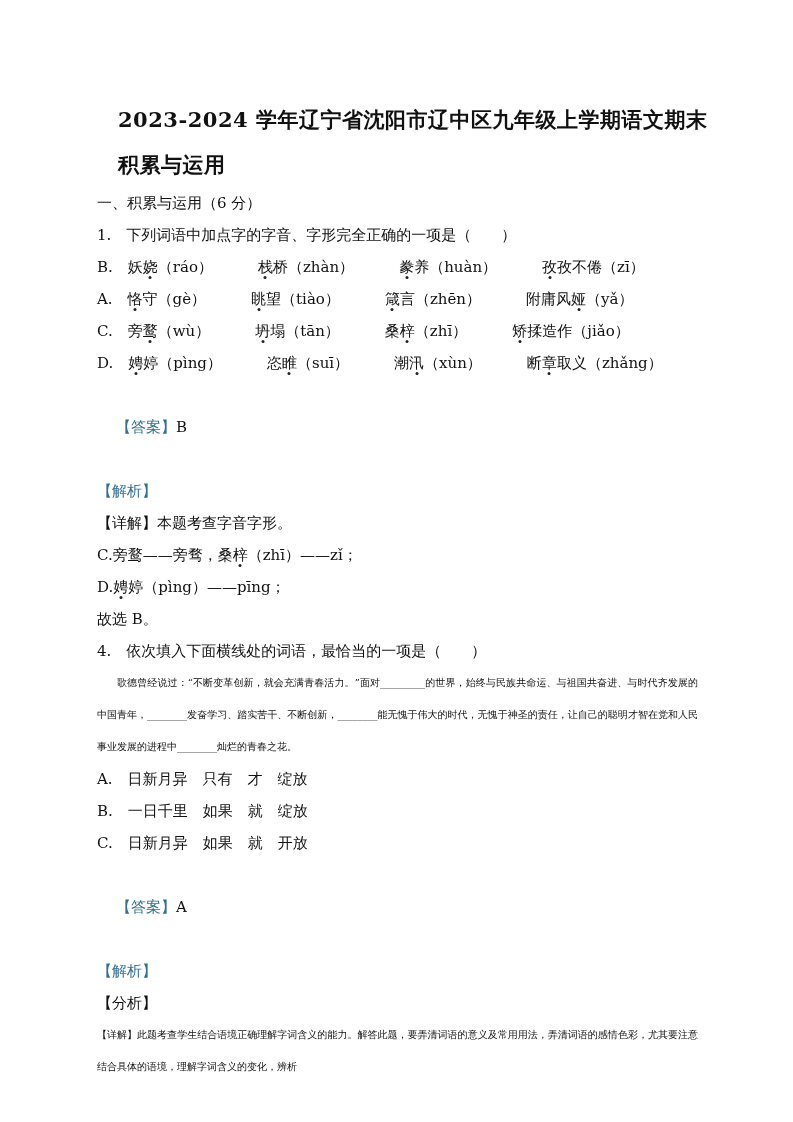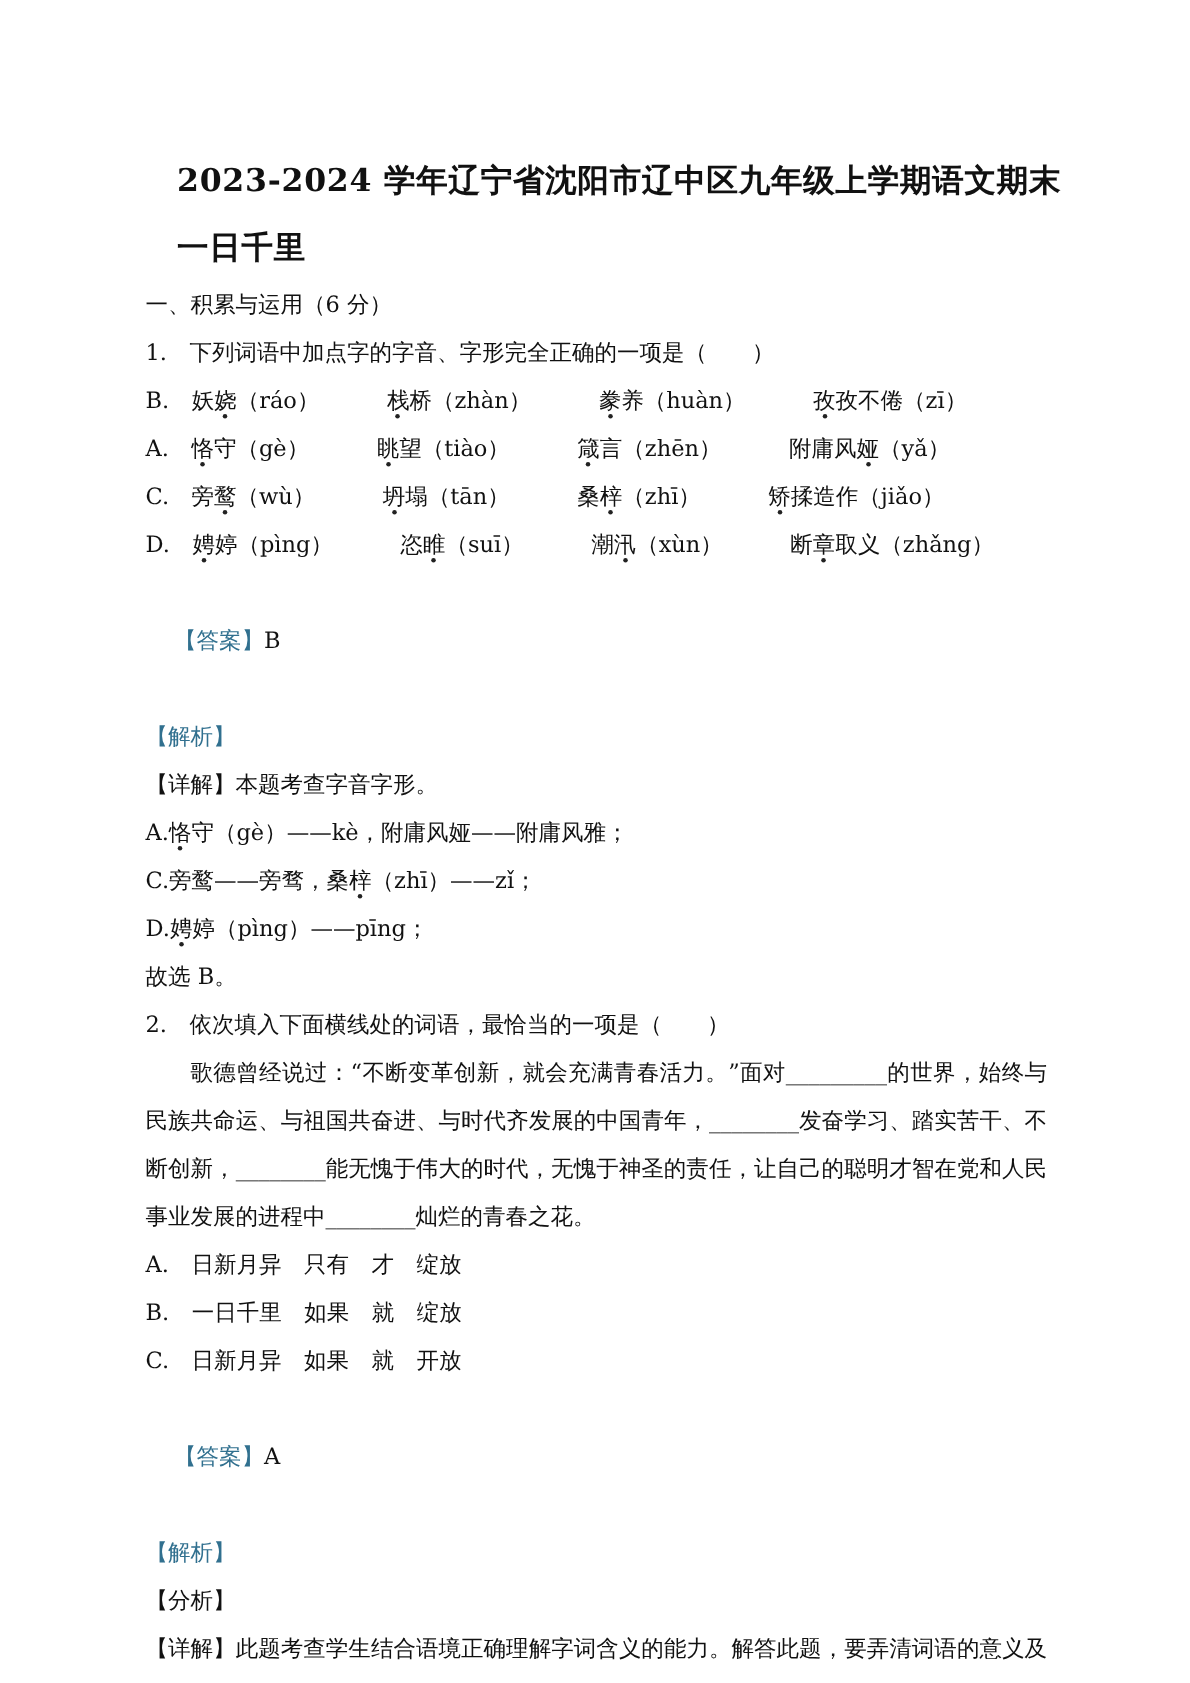--- a/index.html
+++ b/index.html
@@ -23,21 +23,21 @@
     padding-left: 21px;
     letter-spacing: 0.5px;
   }
   .title-line { white-space: nowrap; }
   .line {
     font-size: 15px;
     line-height: 32px;
     white-space: pre-wrap;
   }
   .para {
-    font-size: 15px;
+    font-size: 10px;
     line-height: 32px;
     text-align: justify;
     text-justify: inter-ideograph;
   }
   .indent2 { text-indent: 2em; }
   .accent { color: var(--accent); }
   .dotted { position: relative; }
   .dotted::after {
     content: "";
     position: absolute;
@@ -48,42 +48,41 @@
     transform: translateX(-50%);
   }
 </style>
 </head>
 <body>
 
 <div class="page">
 
   <div class="title">
     <div class="title-line">2023-2024 学年辽宁省沈阳市辽中区九年级上学期语文期末</div>
-    <div class="title-line">一日千里</div>
+    <div class="title-line">积累与运用</div>
   </div>
 
   <div class="line">一、积累与运用（6 分）</div>
 
   <div class="line">1.　下列词语中加点字的字音、字形完全正确的一项是（　　）</div>
   <div class="line">B.　妖<span class="dotted">娆</span>（ráo）　　　<span class="dotted">栈</span>桥（zhàn）　　　<span class="dotted">豢</span>养（huàn）　　　<span class="dotted">孜</span>孜不倦（zī）</div>
   <div class="line">A.　<span class="dotted">恪</span>守（gè）　　　<span class="dotted">眺</span>望（tiào）　　　<span class="dotted">箴</span>言（zhēn）　　　附庸风<span class="dotted">娅</span>（yǎ）</div>
   <div class="line">C.　旁<span class="dotted">鹜</span>（wù）　　　<span class="dotted">坍</span>塌（tān）　　　桑<span class="dotted">梓</span>（zhī）　　　<span class="dotted">矫</span>揉造作（jiǎo）</div>
   <div class="line">D.　<span class="dotted">娉</span>婷（pìng）　　　恣<span class="dotted">睢</span>（suī）　　　潮<span class="dotted">汛</span>（xùn）　　　断<span class="dotted">章</span>取义（zhǎng）</div>
 
   <div class="line">
     <span class="accent">【答案】</span><span>B</span>
   </div>
   <div class="line accent">【解析】</div>
   <div class="line">【详解】本题考查字音字形。</div>
-  <div class="line">A.<span class="dotted">恪</span>守（gè）——kè，附庸风娅——附庸风雅；</div>
   <div class="line">C.旁鹜——旁骛，桑<span class="dotted">梓</span>（zhī）——zǐ；</div>
   <div class="line">D.<span class="dotted">娉</span>婷（pìng）——pīng；</div>
   <div class="line">故选 B。</div>
 
-  <div class="line">2.　依次填入下面横线处的词语，最恰当的一项是（　　）</div>
+  <div class="line">4.　依次填入下面横线处的词语，最恰当的一项是（　　）</div>
   <div class="para indent2">歌德曾经说过：“不断变革创新，就会充满青春活力。”面对_________的世界，始终与民族共命运、与祖国共奋进、与时代齐发展的中国青年，________发奋学习、踏实苦干、不断创新，________能无愧于伟大的时代，无愧于神圣的责任，让自己的聪明才智在党和人民事业发展的进程中________灿烂的青春之花。</div>
   <div class="line">A.　日新月异　只有　才　绽放</div>
   <div class="line">B.　一日千里　如果　就　绽放</div>
   <div class="line">C.　日新月异　如果　就　开放</div>
 
   <div class="line">
     <span class="accent">【答案】</span><span>A</span>
   </div>
   <div class="line accent">【解析】</div>
   <div class="line">【分析】</div>

